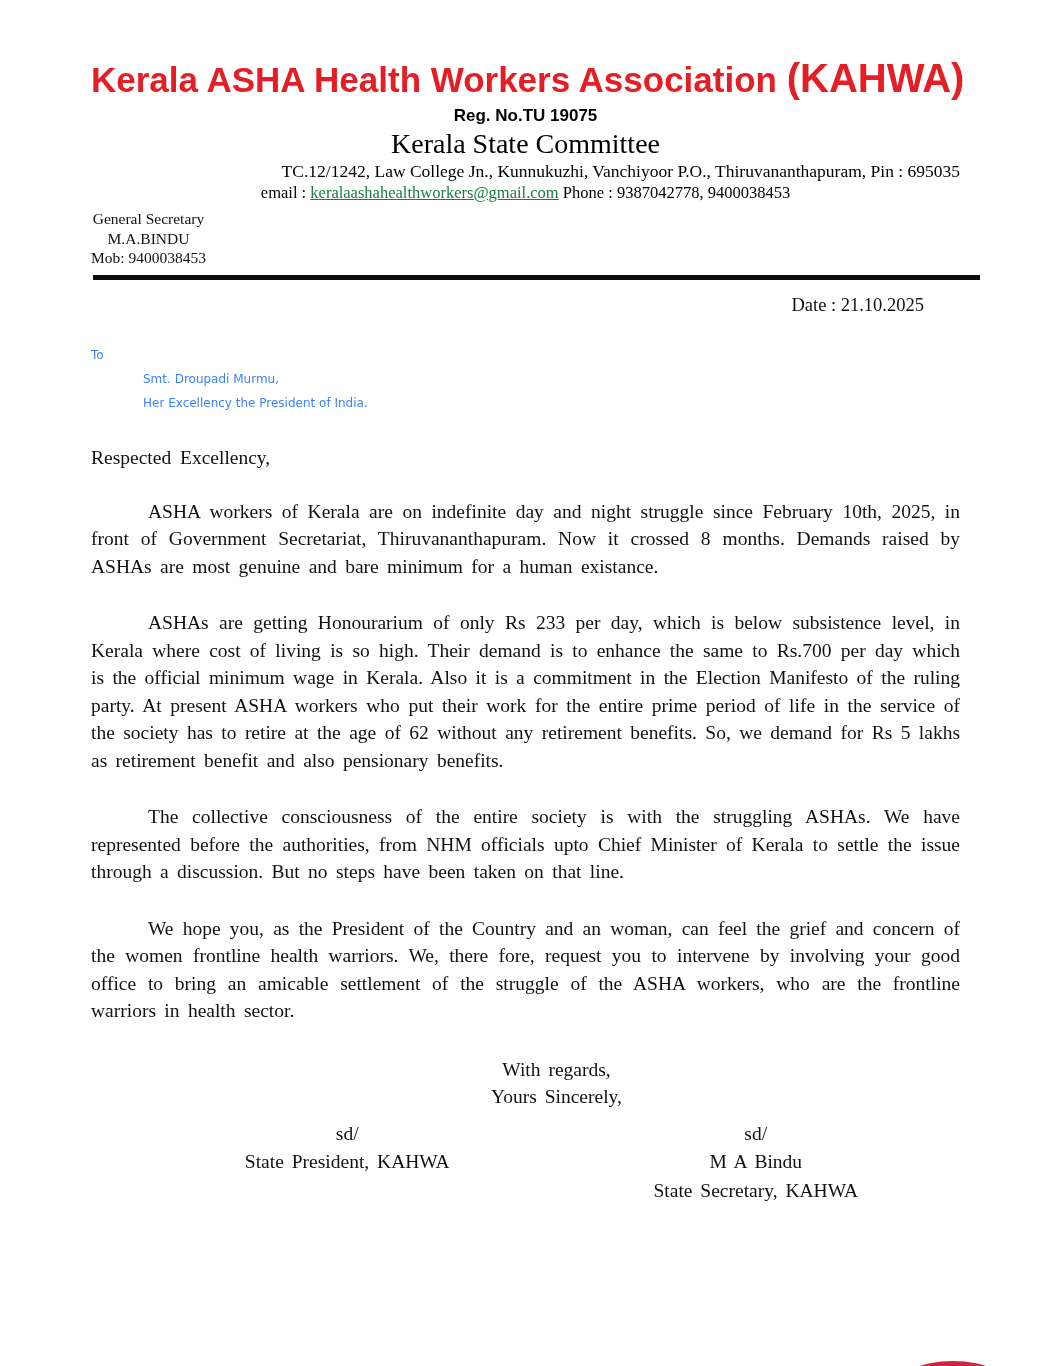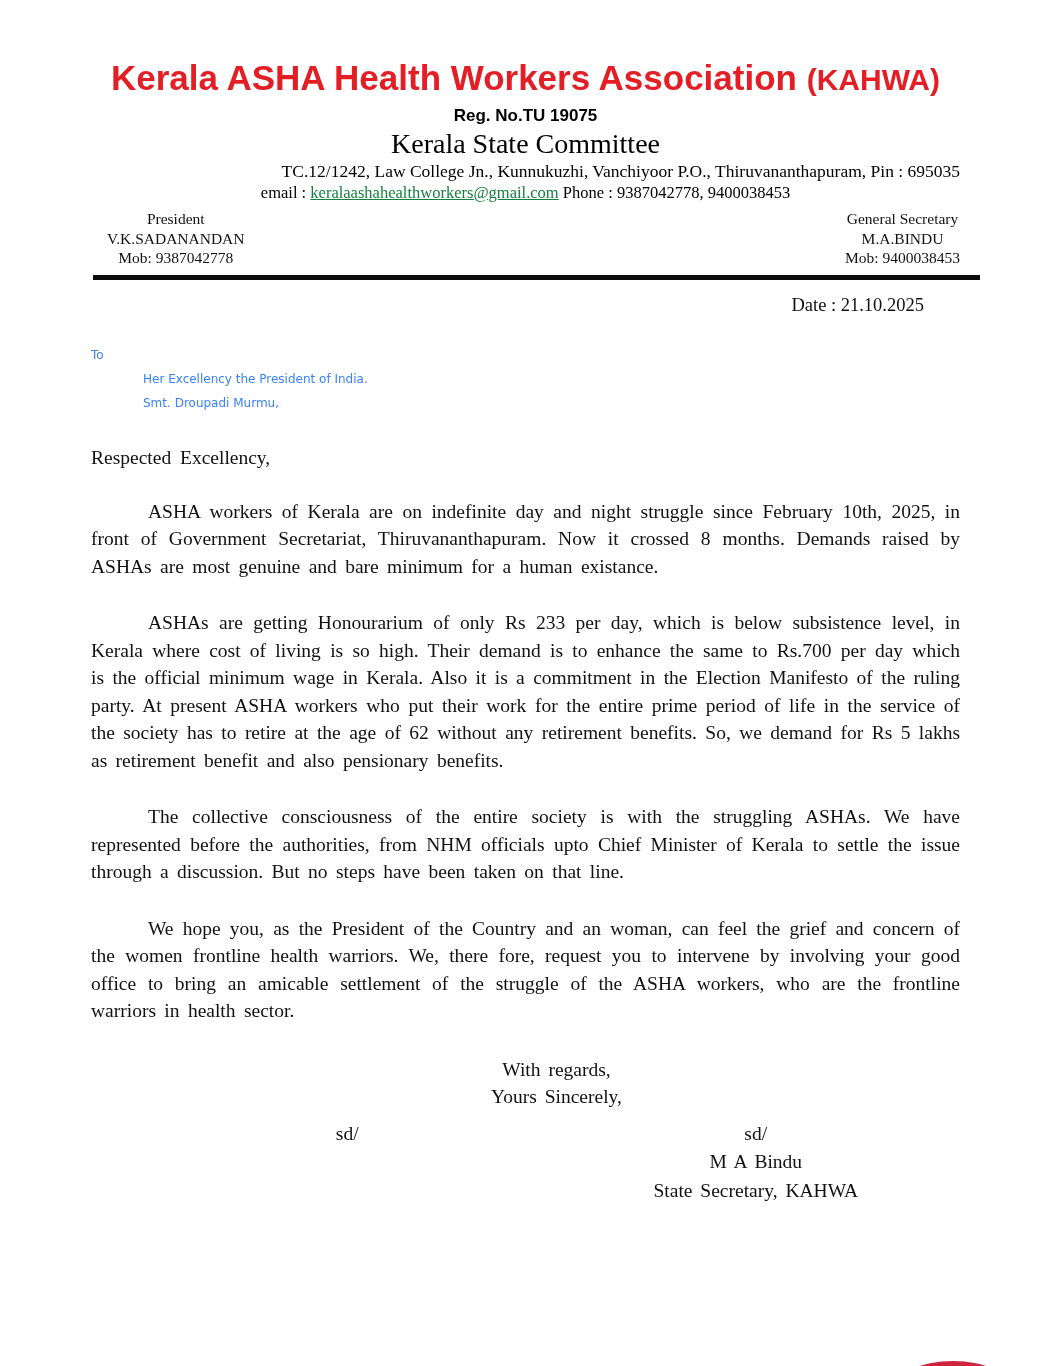--- a/index.html
+++ b/index.html
@@ -20,21 +20,21 @@
   .org-title {
     text-align: center;
     font-family: "Liberation Sans", sans-serif;
     font-weight: bold;
     font-size: 35px;
     line-height: 44px;
     color: #e41e25;
     white-space: nowrap;
     letter-spacing: 0px;
   }
-  .org-abbr { font-size: 30px; text-align: right; }
+  .org-abbr { font-size: 40px; text-align: right; }
   .reg-no {
     text-align: center;
     font-family: "Liberation Sans", sans-serif;
     font-weight: bold;
     font-size: 17px;
     line-height: 22px;
     margin-top: 3px;
     color: #000;
   }
   .committee {
@@ -146,58 +146,54 @@
 
     <div class="reg-no">Reg. No.TU 19075</div>
 
     <div class="committee">Kerala State Committee</div>
 
     <div class="address">TC.12/1242, Law College Jn., Kunnukuzhi, Vanchiyoor P.O., Thiruvananthapuram, Pin : 695035</div>
 
     <div class="email-line"><span>email : </span><a href="#" class="email-link">keralaashahealthworkers@gmail.com</a><span> Phone : 9387042778, 9400038453</span></div>
 
     <div class="officers">
-      <div class="officer left">
-        <div>President</div>
-        <div>V.K.SADANANDAN</div>
-        <div>Mob: 9387042778</div>
-      </div>
       <div class="officer right">
         <div>General Secretary</div>
         <div>M.A.BINDU</div>
         <div>Mob: 9400038453</div>
       </div>
     </div>
 
     <div class="divider"></div>
 
     <div class="date-line">Date : 21.10.2025</div>
 
     <div class="to-block">
       <div>To</div>
+      <div class="recipient">Smt. Droupadi Murmu,</div>
       <div class="recipient">Her Excellency the President of India.</div>
-      <div class="recipient">Smt. Droupadi Murmu,</div>
     </div>
 
     <div class="salutation">Respected  Excellency,</div>
 
 
     <p class="body-para">ASHA workers of Kerala are on indefinite day and night struggle since February 10th, 2025, in front of Government Secretariat, Thiruvananthapuram. Now it crossed 8 months. Demands raised by ASHAs are most genuine and bare minimum for a human existance.</p>
     <p class="body-para">ASHAs are getting Honourarium of only Rs 233 per day, which is below subsistence level, in Kerala where cost of living is so high. Their demand is to enhance the same to Rs.700 per day which is the official minimum wage in Kerala. Also it is a commitment in the Election Manifesto of the ruling party. At present ASHA workers who put their work for the entire prime period of life in the service of the society has to retire at the age of 62 without any retirement benefits. So, we demand for Rs 5 lakhs as retirement benefit and also pensionary benefits.</p>
     <p class="body-para">The collective consciousness of the entire society is with the struggling ASHAs. We have represented before the authorities, from NHM officials upto Chief Minister of Kerala to settle the issue through a discussion. But no steps have been taken on that line.</p>
     <p class="body-para">We hope you, as the President of the Country and an woman, can feel the grief and concern of the women frontline health warriors. We, there fore, request you to intervene by involving your good office to bring an amicable settlement of the struggle of the ASHA workers, who are the frontline warriors in health sector.</p>
 
     <div class="closing">
       <div>With  regards,</div>
       <div>Yours  Sincerely,</div>
     </div>
 
     <div class="signatures">
       <div class="signature">
         <div>sd/</div>
+        <div>State  President,  KAHWA</div>
       </div>
       <div class="signature">
         <div>sd/</div>
         <div>M  A  Bindu</div>
         <div>State  Secretary,  KAHWA</div>
       </div>
     </div>
 
   </div>
 

